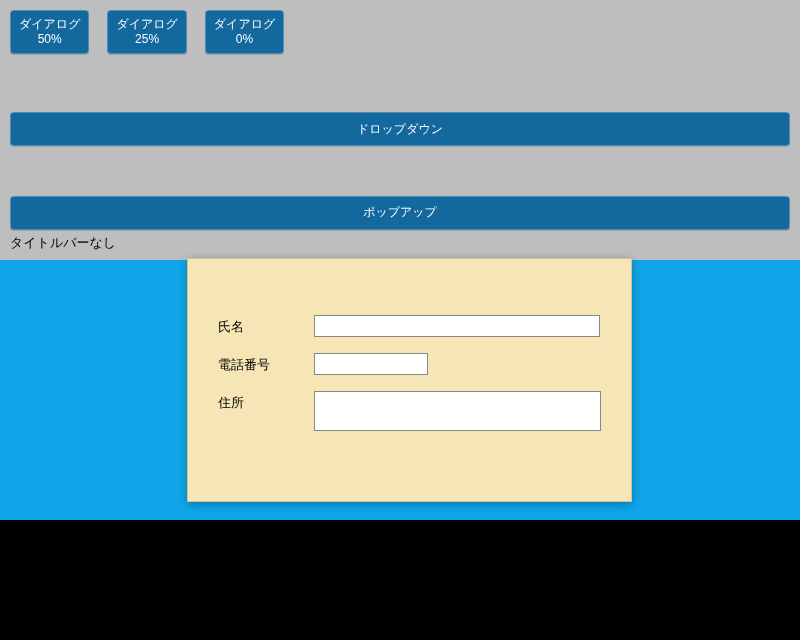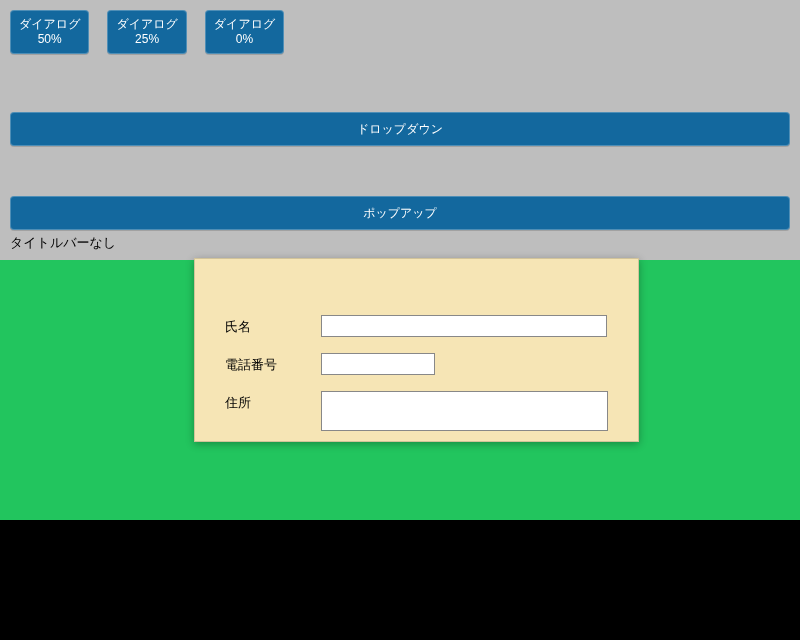--- a/index.html
+++ b/index.html
@@ -2,21 +2,21 @@
 <html><head>
   <meta charset="utf-8">
   <style>
     * { box-sizing: border-box; margin: 0; padding: 0; }
     html, body { width: 800px; height: 640px; font-family: sans-serif; font-size: 13px; }
     body { background: #000; }
     .stage {
       position: relative;
       width: 800px;
       height: 520px;
-      background: #22c55e;
+      background: #0ea5e9;
     }
     .backdrop {
       width: 800px;
       height: 260px;
       background: #bebebe;
       padding: 10px;
       position: relative;
     }
     .btn-row {
       display: flex;
@@ -34,32 +34,32 @@
       text-align: center;
       display: flex;
       flex-direction: column;
       align-items: center;
       justify-content: center;
       line-height: 1.25;
       box-shadow: 0 1px 0 rgba(0,0,0,0.15);
       cursor: pointer;
     }
     .btn-block { margin-top: 58px; }
-    .btn-block2 { margin-top: 50px; }
+    .btn-block2 { margin-top: 50px; font-family: Liberation Mono, monospace; }
     .caption {
       font-size: 13px;
       color: #000;
       margin-top: 4px;
     }
     .dialog {
       position: absolute;
-      left: 194px;
+      left: 187px;
       top: 258px;
       width: 445px;
-      height: 184px;
+      height: 244px;
       background: #f6e5b5;
       box-shadow: 0 2px 8px rgba(0,0,0,0.3);
       border: 1px solid rgba(0,0,0,0.15);
     }
     .form {
       padding: 56px 30px 20px 30px;
     }
     .row {
       display: flex;
       align-items: flex-start;

